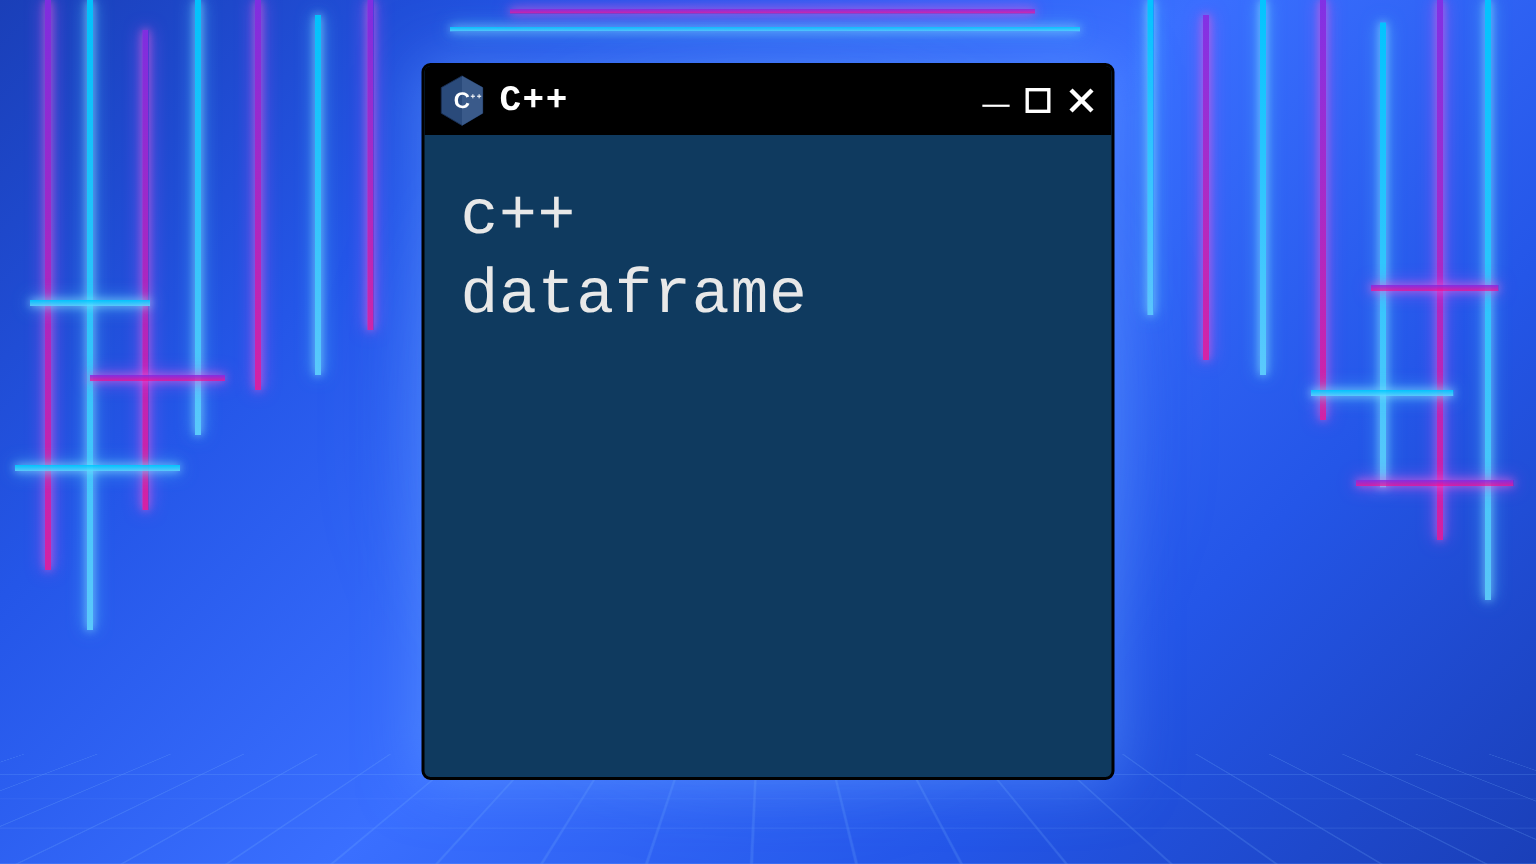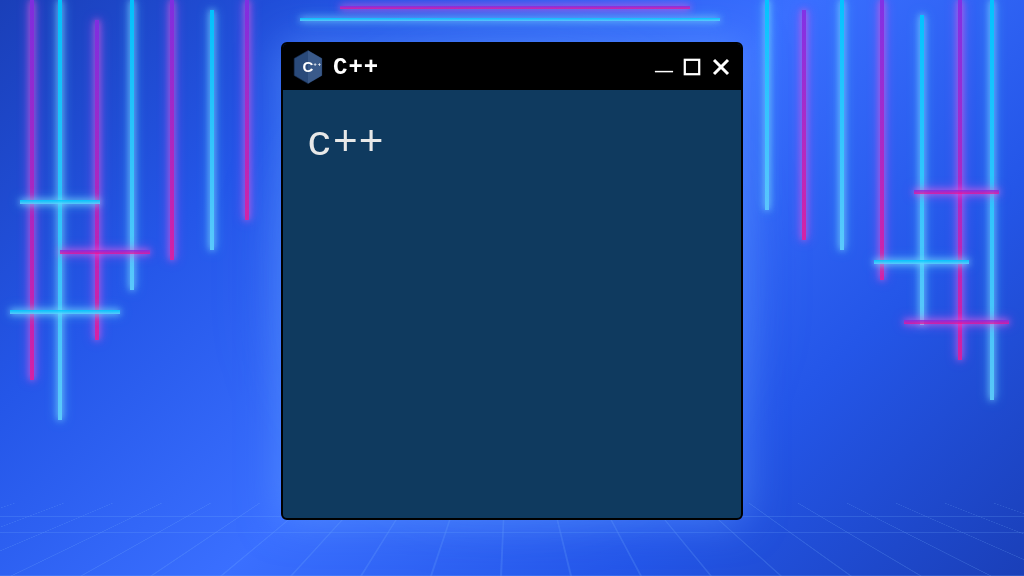--- a/index.html
+++ b/index.html
@@ -206,14 +206,15 @@
       <span class="win-btn close">
         <svg viewBox="0 0 20 20">
           <line x1="3" y1="3" x2="17" y2="17" stroke="#fff" stroke-width="3"></line>
           <line x1="17" y1="3" x2="3" y2="17" stroke="#fff" stroke-width="3"></line>
         </svg>
       </span>
     </div>
   </div>
   <div class="content">
     <div>c++</div>
+    <div>dataframe</div>
   </div>
 </div>
 
 </body></html>

